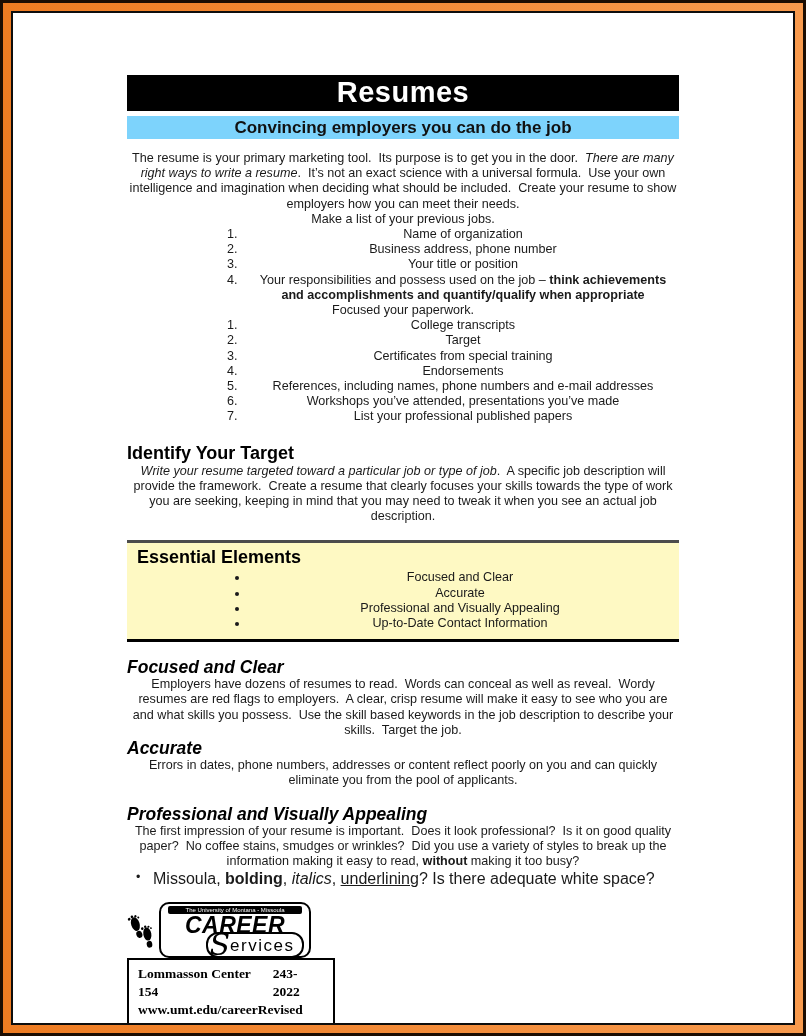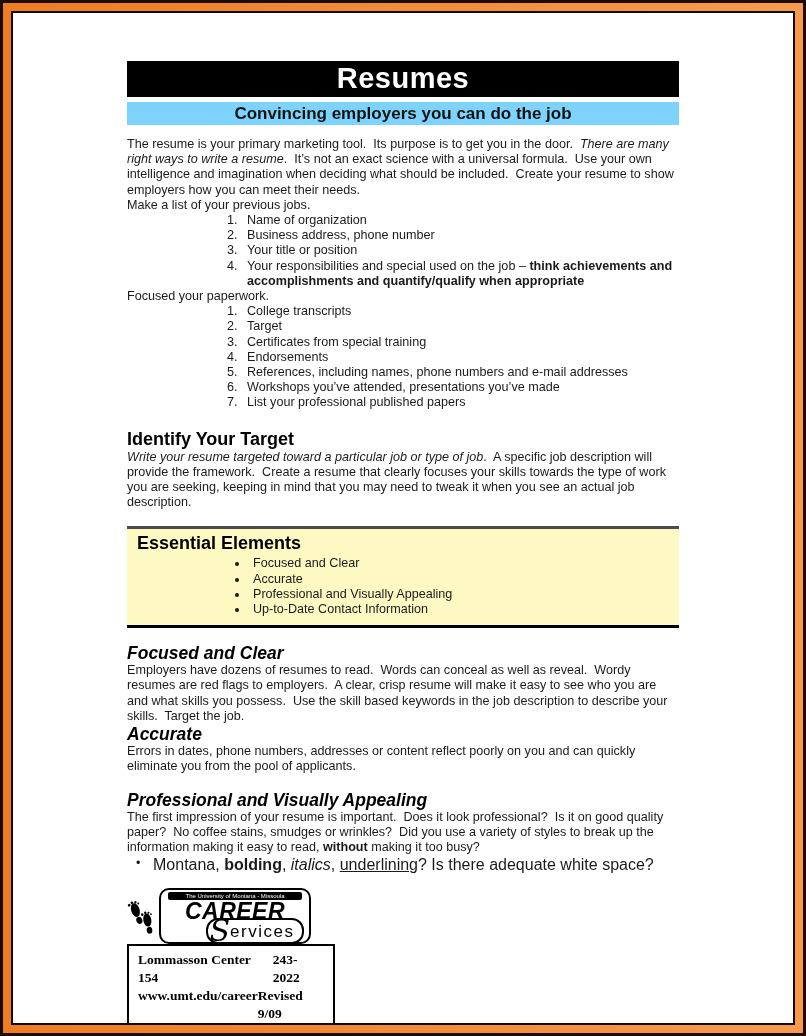--- a/index.html
+++ b/index.html
@@ -9,39 +9,39 @@
   .frame {
     width: 806px; height: 1036px;
     background: linear-gradient(90deg, #ee7c22, #f89a4d);
     border: 3px solid #1c0d02;
     padding: 8px;
   }
   .page {
     width: 100%; height: 100%;
     background: #ffffff;
     border: 2px solid #0d0d0d;
-    padding-top: 48px;
+    padding-top: 62px;
     overflow: hidden;
   }
   .content { width: 552px; margin: 0 auto; color: #1a1a1a; }
 
   .title-bar {
     background: #000000; color: #ffffff;
     text-align: center; font-weight: bold;
     font-size: 29px; height: 36px; line-height: 35px;
     letter-spacing: 0.5px;
   }
   .subtitle-bar {
     background: #7dd3fc; color: #111;
     text-align: center; font-weight: bold;
     font-size: 17px; height: 23px; line-height: 23px;
     margin-top: 5px;
   }
 
-  p, li, .lead { font-size: 12.6px; line-height: 15.2px; white-space: pre-wrap; }
+  p, li, .lead { font-size: 12.6px; line-height: 15.2px; white-space: pre-wrap; text-align: center; }
   .para { margin-top: 12px; }
 
   h2 { font-size: 18px; line-height: 21px; color: #000; }
   h3 { font-size: 17.5px; line-height: 20px; font-style: italic; color: #000; }
 
   .sec-gap { margin-top: 15px; }
   .big-gap { margin-top: 18px; }
 
   ol.num-list { list-style: decimal; padding-left: 114px; }
   ol.num-list li { padding-left: 6px; }
@@ -111,21 +111,21 @@
       <div class="title-bar">Resumes</div>
       <div class="subtitle-bar">Convincing employers you can do the job</div>
 
       <p class="para"><span>The resume is your primary marketing tool.  Its purpose is to get you in the door.  </span><span class="ital">There are many right ways to write a resume</span><span>.  It’s not an exact science with a universal formula.  Use your own intelligence and imagination when deciding what should be included.  Create your resume to show employers how you can meet their needs.</span></p>
 
       <div class="lead">Make a list of your previous jobs.</div>
       <ol class="num-list">
         <li>Name of organization</li>
         <li>Business address, phone number</li>
         <li>Your title or position</li>
-        <li><span>Your responsibilities and special used on the job – </span><span class="bold">think achievements and accomplishments and quantify/qualify when appropriate</span></li>
+        <li><span>Your responsibilities and possess used on the job – </span><span class="bold">think achievements and accomplishments and quantify/qualify when appropriate</span></li>
       </ol>
       <div class="lead">Focused your paperwork.</div>
       <ol class="num-list">
         <li>College transcripts</li>
         <li>Target</li>
         <li>Certificates from special training</li>
         <li>Endorsements</li>
         <li>References, including names, phone numbers and e-mail addresses</li>
         <li>Workshops you’ve attended, presentations you’ve made</li>
         <li>List your professional published papers</li>
@@ -147,21 +147,21 @@
       <h3 class="sec-gap">Focused and Clear</h3>
       <p>Employers have dozens of resumes to read.  Words can conceal as well as reveal.  Wordy resumes are red flags to employers.  A clear, crisp resume will make it easy to see who you are and what skills you possess.  Use the skill based keywords in the job description to describe your skills.  Target the job.</p>
 
       <h3>Accurate</h3>
       <p>Errors in dates, phone numbers, addresses or content reflect poorly on you and can quickly eliminate you from the pool of applicants.</p>
 
       <h3 class="sec-gap">Professional and Visually Appealing</h3>
       <p><span>The first impression of your resume is important.  Does it look professional?  Is it on good quality paper?  No coffee stains, smudges or wrinkles?  Did you use a variety of styles to break up the information making it easy to read, </span><span class="bold">without</span><span> making it too busy?</span></p>
       <div class="inline-bullet">
         <span class="dot">•</span>
-        <span><span>Montana, </span><span class="bold">bolding</span><span>, </span><span class="ital">italics</span><span>, </span><span class="undl">underlining</span><span>?  Is there adequate white space?</span></span>
+        <span><span>Missoula, </span><span class="bold">bolding</span><span>, </span><span class="ital">italics</span><span>, </span><span class="undl">underlining</span><span>?  Is there adequate white space?</span></span>
       </div>
 
       <div class="footer-row">
         <div class="logo-wrap">
           <svg class="logo-feet" width="30" height="48" viewBox="0 0 30 48">
             <g fill="#000">
               <g transform="rotate(-18 9 18)">
                 <ellipse cx="9" cy="16" rx="4.2" ry="7"></ellipse>
                 <ellipse cx="9.6" cy="27" rx="3" ry="3.6"></ellipse>
                 <circle cx="4.6" cy="9.5" r="1.4"></circle>

